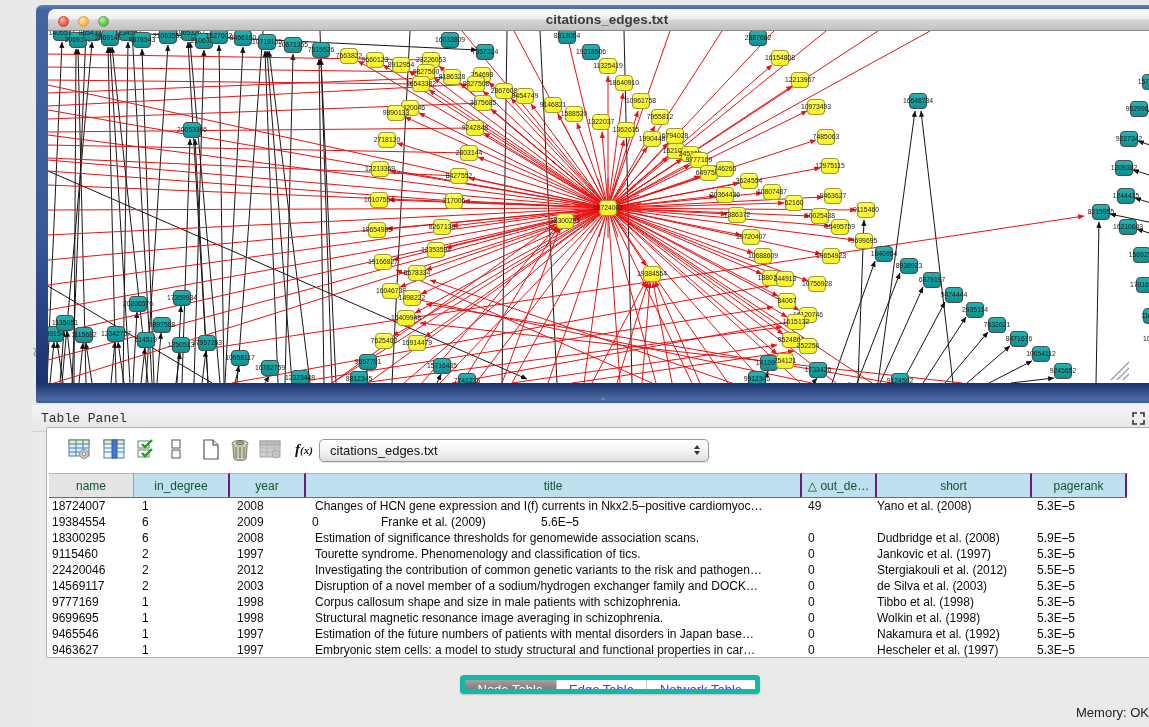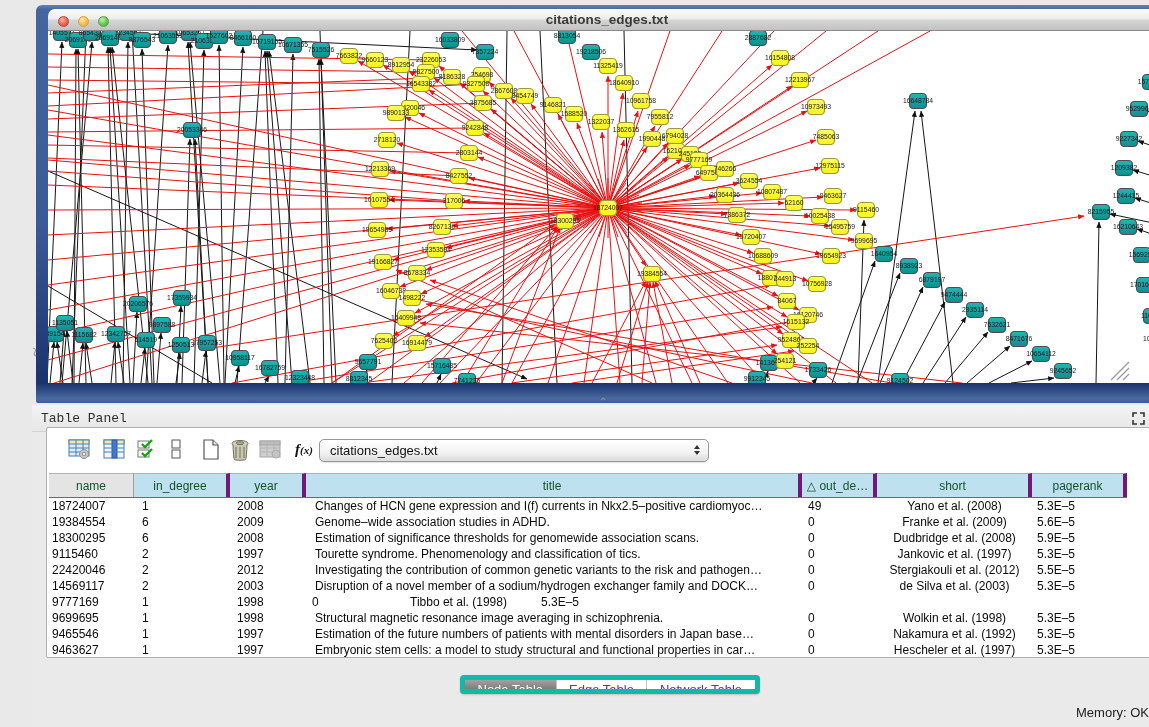--- a/index.html
+++ b/index.html
@@ -43,33 +43,33 @@
   background:linear-gradient(180deg,#ffffff 0%,#f2f2f2 60%,#dcdcdc 100%);
   font-size:13px; color:#111; line-height:21px; padding-left:10px;
   box-shadow:0 1px 1px rgba(0,0,0,.12); }
 #dd-ar { position:absolute; right:8px; top:3px; }
 #dd-ar div { width:0; height:0; border-left:3.5px solid transparent; border-right:3.5px solid transparent; }
 #dd-up { border-bottom:4.5px solid #333; margin-bottom:2px; margin-top:2px; }
 #dd-dn { border-top:4.5px solid #333; }
 
 #thead { position:absolute; left:2px; top:45px; height:24px; width:1078px; display:flex;
   font-size:12px; color:#14532d; }
-#thead div { background:#bfe0ef; border-right:4px solid #701a75; border-top:1px solid #9cb6c4;
+#thead div { background:#bfe0ef; border-right:2px solid #701a75; border-top:1px solid #9cb6c4;
   text-align:center; line-height:24px; height:24px; }
 #thead .h0 { background:#e4e4e4; border-right:1px solid #a0a0a0; border-top:1px solid #b4b4b4; }
 #tbody { position:absolute; left:2px; top:69px; width:1078px; font-size:12px; color:#0a0a0a;
   border-top:1px solid #6b6b6b; }
 .tr { display:flex; height:16px; line-height:16px; white-space:nowrap; }
 .tr div { overflow:hidden; }
 .c0 { width:85px;  padding-left:3px; }
 .c1 { width:96px;  padding-left:8px; }
 .c2 { width:76px;  padding-left:7px; }
 .c3 { width:496px; padding-left:9px; }
 .c4 { width:75px;  padding-left:6px; }
-.c5 { width:155px; text-align:center; }
+.c5 { width:155px; text-align:left; }
 .c6 { width:95px;  padding-left:5px; }
 #vscroll { position:absolute; right:6px; top:45px; width:15px; height:185px;
   border-left:1px solid #d8d8d8; }
 #vthumb { position:absolute; left:3px; top:24px; width:9px; height:36px; border-radius:5px;
   background:#b5b5b5; }
 
 
 #tabs { position:absolute; left:428px; top:270px; height:19px; display:flex;
   border:5px solid #14b8a6; border-radius:4px; overflow:hidden; background:#fff;
   box-shadow:0 1px 2px rgba(0,0,0,.18); font-size:13px; }
@@ -720,21 +720,20 @@
             <div class="c2">2008</div>
             <div class="c3">Changes of HCN gene expression and I(f) currents in Nkx2.5–positive cardiomyoc…</div>
             <div class="c4">49</div>
             <div class="c5">Yano et al. (2008)</div>
             <div class="c6">5.3E–5</div>
           </div>
 <div class="tr">
             <div class="c0">19384554</div>
             <div class="c1">6</div>
             <div class="c2">2009</div>
-            <div class="c3">Genome–wide association studies in ADHD.</div>
             <div class="c4">0</div>
             <div class="c5">Franke et al. (2009)</div>
             <div class="c6">5.6E–5</div>
           </div>
 <div class="tr">
             <div class="c0">18300295</div>
             <div class="c1">6</div>
             <div class="c2">2008</div>
             <div class="c3">Estimation of significance thresholds for genomewide association scans.</div>
             <div class="c4">0</div>
@@ -765,20 +764,21 @@
             <div class="c2">2003</div>
             <div class="c3">Disruption of a novel member of a sodium/hydrogen exchanger family and DOCK…</div>
             <div class="c4">0</div>
             <div class="c5">de Silva et al. (2003)</div>
             <div class="c6">5.3E–5</div>
           </div>
 <div class="tr">
             <div class="c0">9777169</div>
             <div class="c1">1</div>
             <div class="c2">1998</div>
+            <div class="c3">Corpus callosum shape and size in male patients with schizophrenia.</div>
             <div class="c4">0</div>
             <div class="c5">Tibbo et al. (1998)</div>
             <div class="c6">5.3E–5</div>
           </div>
 <div class="tr">
             <div class="c0">9699695</div>
             <div class="c1">1</div>
             <div class="c2">1998</div>
             <div class="c3">Structural magnetic resonance image averaging in schizophrenia.</div>
             <div class="c4">0</div>

